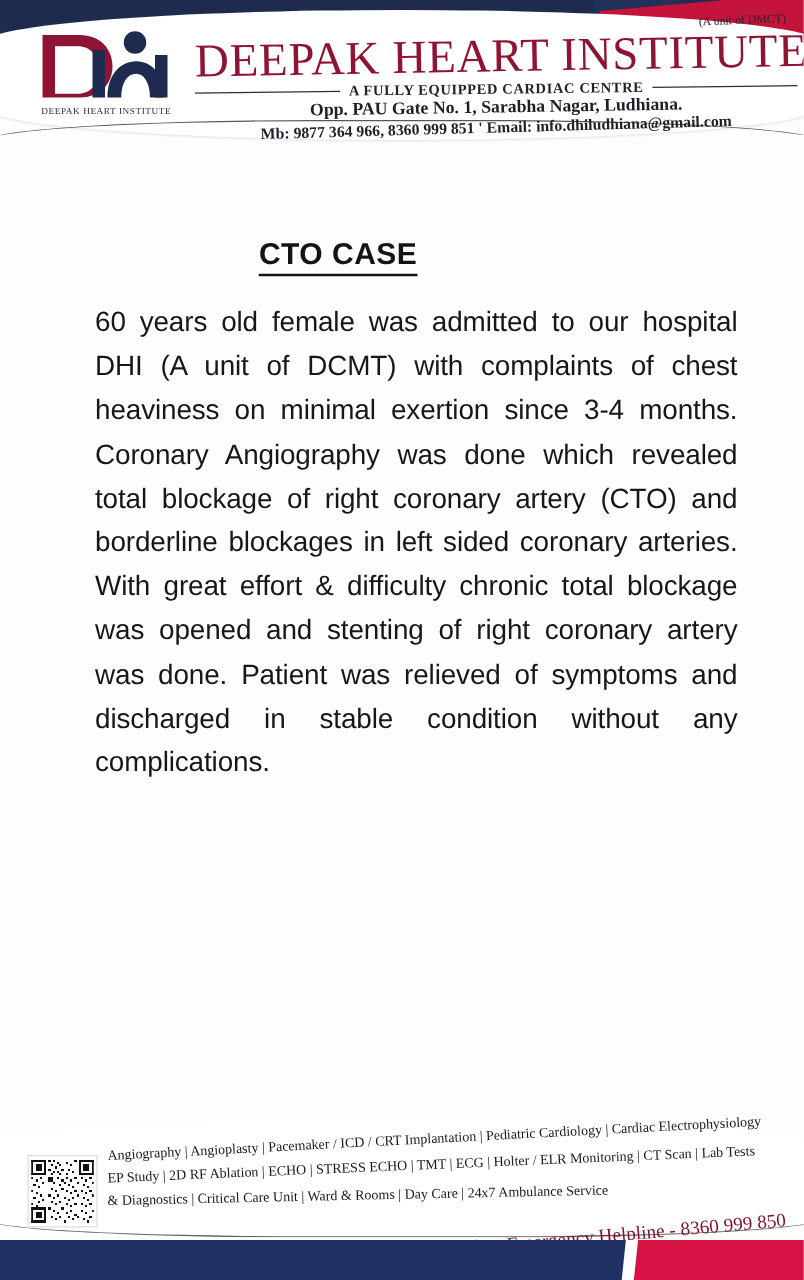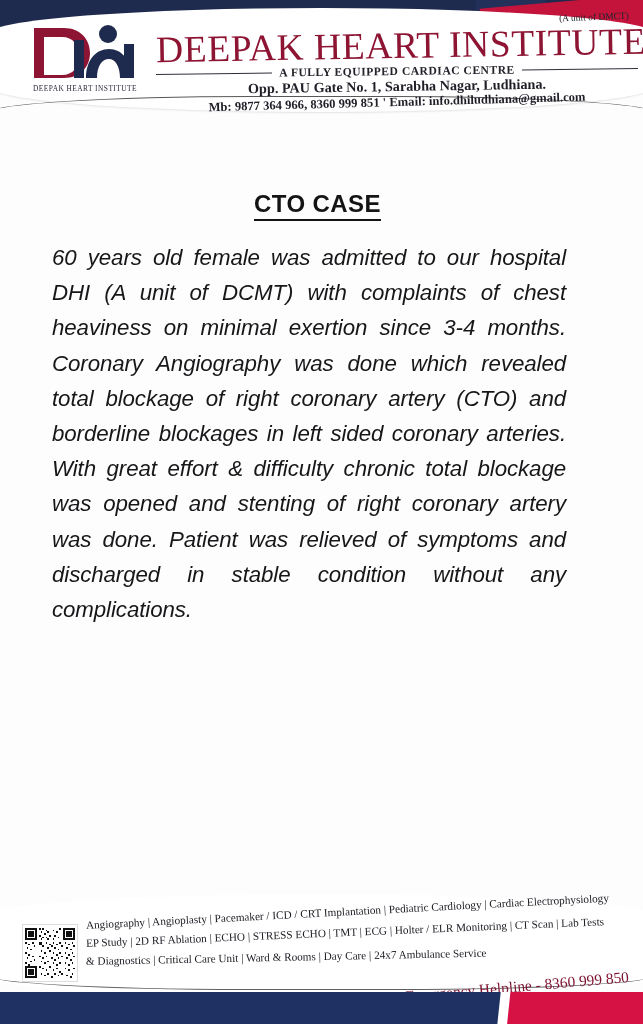--- a/index.html
+++ b/index.html
@@ -160,38 +160,36 @@
   .doc-title {
     position: absolute;
     top: 190px;
     left: 0;
     width: 541px;
     text-align: center;
     font-size: 24px;
     font-weight: bold;
     color: #141414;
     letter-spacing: 0.4px;
-    margin-left: 47px;
   }
   .doc-title span {
     border-bottom: 2.4px solid #141414;
     padding-bottom: 2px;
   }
   .body-text {
     position: absolute;
     top: 240px;
-    left: 52px;
+    left: 76px;
     width: 514px;
     font-size: 22.3px;
     line-height: 35.2px;
     color: #17171a;
     text-align: justify;
     text-justify: inter-word;
     letter-spacing: -0.1px;
-    font-style: italic;
   }
 
   
   .footer-card {
     position: absolute;
     bottom: 26px;
     left: -12px;
     width: 667px;
     height: 104px;
     background: #ffffff;

